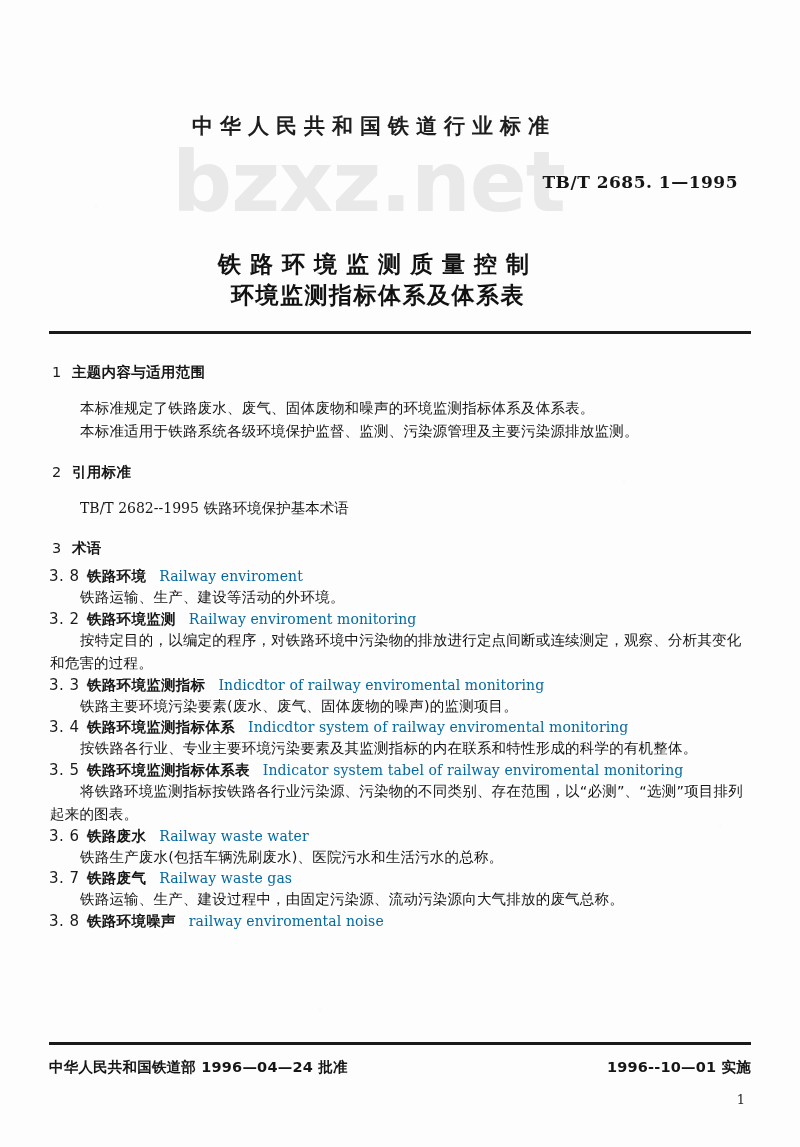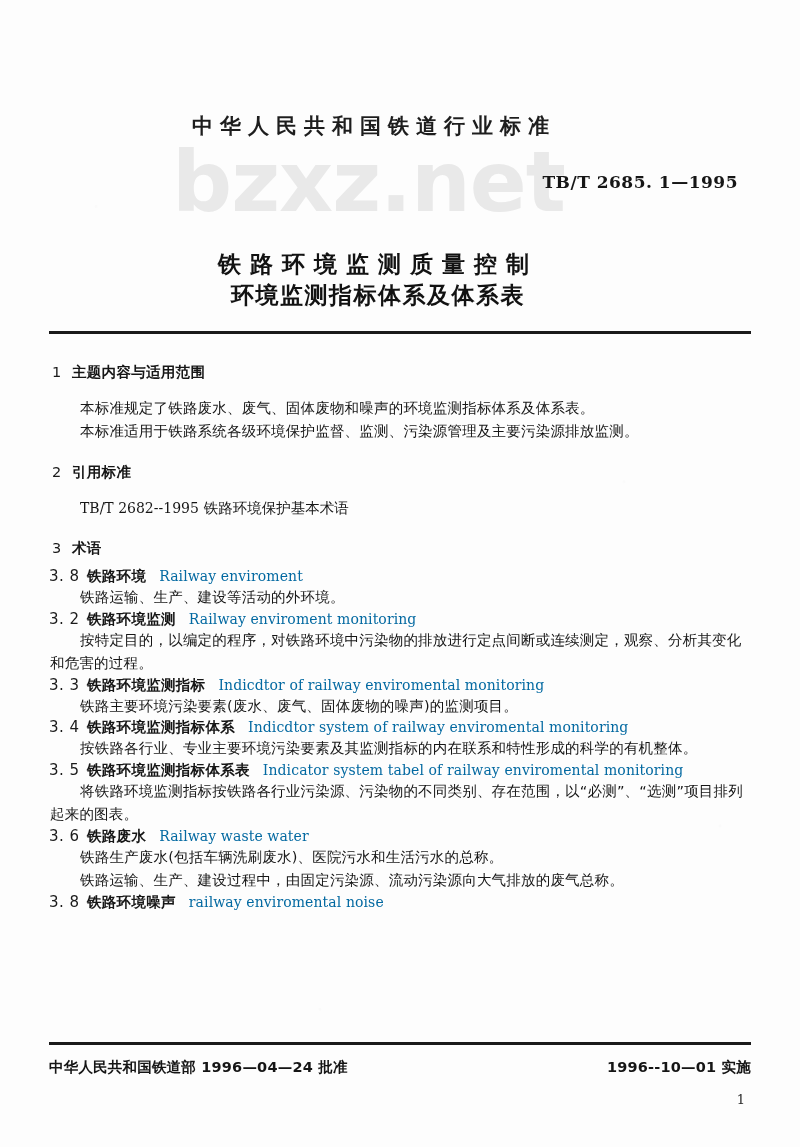--- a/index.html
+++ b/index.html
@@ -307,20 +307,25 @@
       </div>
       <p class="para">将铁路环境监测指标按铁路各行业污染源、污染物的不同类别、存在范围，以“必测”、“选测”项目排列起来的图表。</p>
 
       <div class="sec head2">
         <span class="sec-num">3. 6</span>
         <span class="sec-title">铁路废水</span>
         <span class="sec-en">Railway waste water</span>
       </div>
       <p class="para">铁路生产废水(包括车辆洗刷废水)、医院污水和生活污水的总称。</p>
 
+      <div class="sec head2">
+        <span class="sec-num">3. 7</span>
+        <span class="sec-title">铁路废气</span>
+        <span class="sec-en">Railway waste gas</span>
+      </div>
       <p class="para">铁路运输、生产、建设过程中，由固定污染源、流动污染源向大气排放的废气总称。</p>
 
       <div class="sec head2">
         <span class="sec-num">3. 8</span>
         <span class="sec-title">铁路环境噪声</span>
         <span class="sec-en">railway enviromental noise</span>
       </div>
 
     </div>
 

